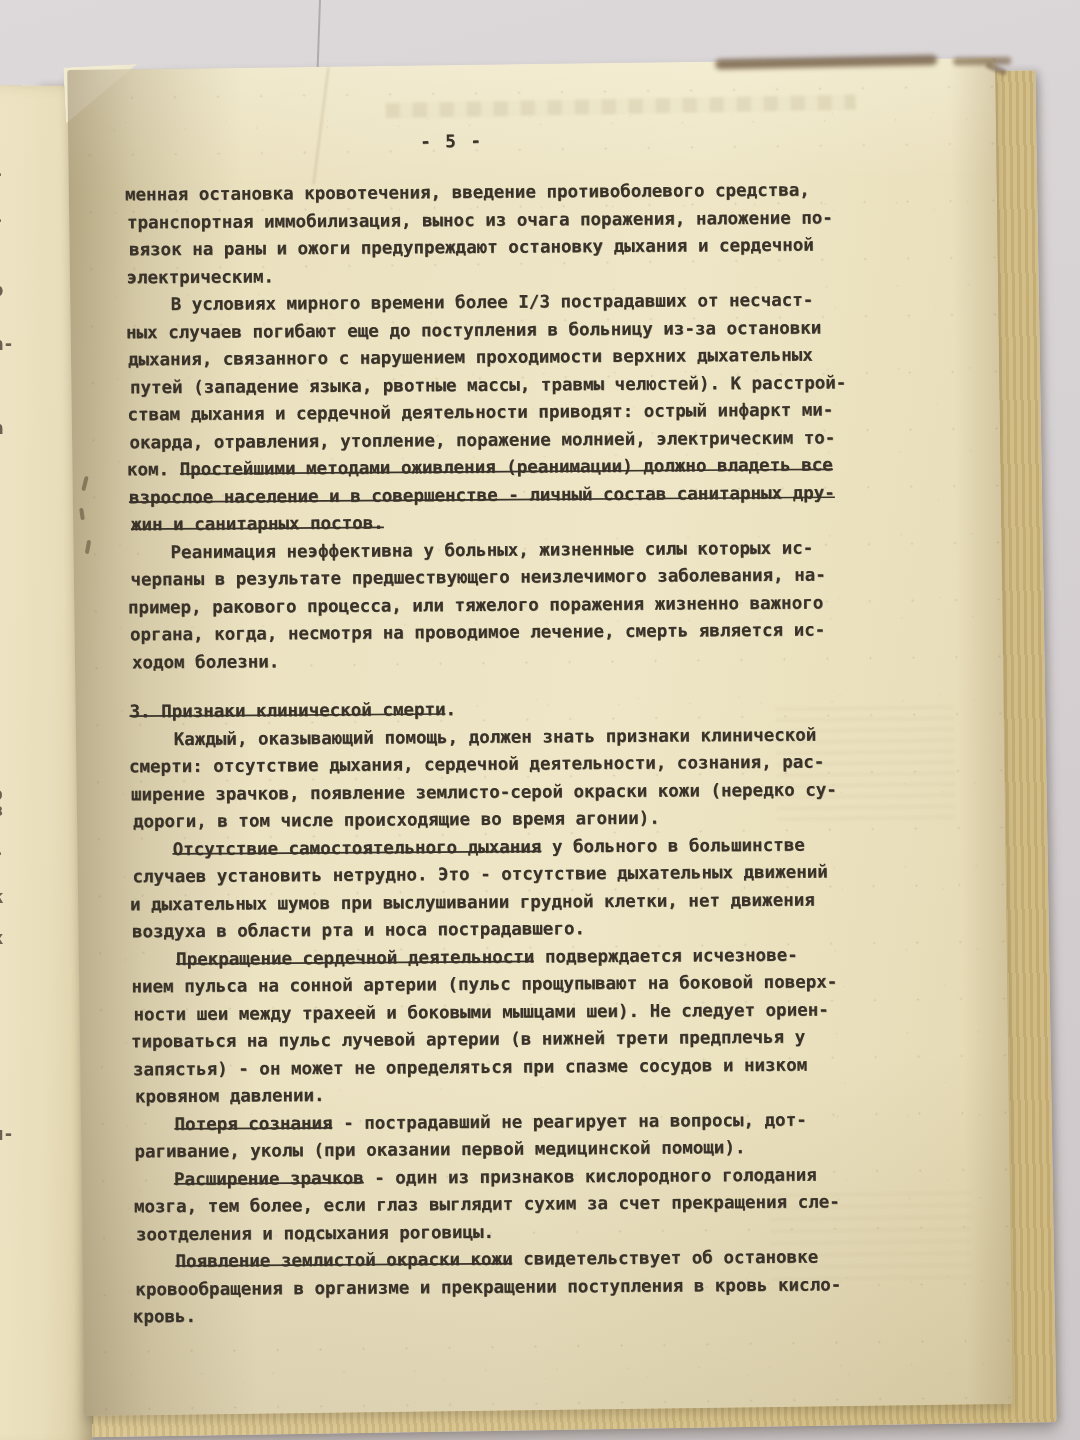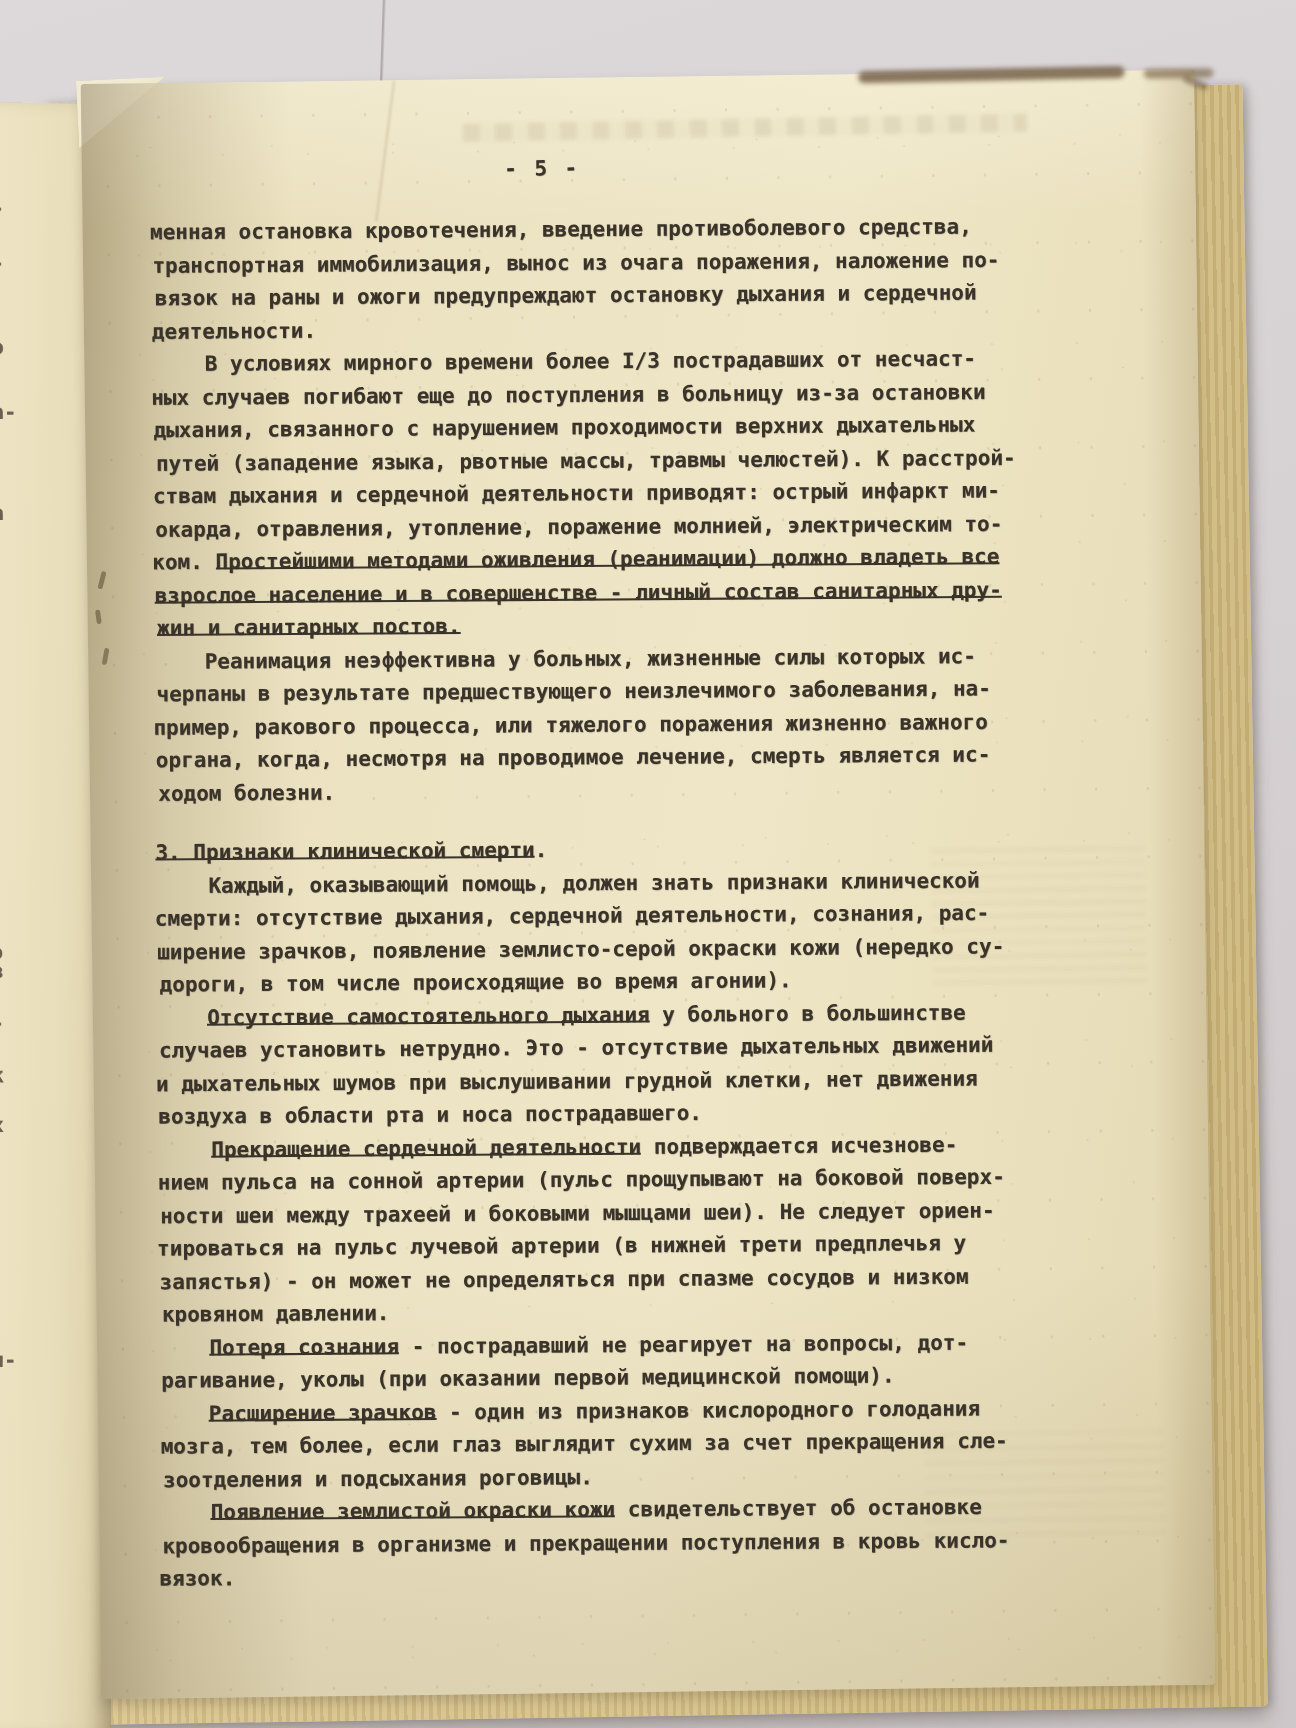--- a/index.html
+++ b/index.html
@@ -151,21 +151,21 @@
     <div class="crease"></div>
     <div class="bleed bleed-1"></div>
     <div class="bleed bleed-2"></div>
     <div class="bleed bleed-3"></div>
 
     <div class="page-number">- 5 -</div>
     <div class="text-block">
         <div class="line" style="transform: translateX(-1.8px);"><span>менная остановка кровотечения, введение противоболевого средства,</span></div>
         <div class="line" style="transform: translateX(0px);"><span>транспортная иммобилизация, вынос из очага поражения, наложение по-</span></div>
         <div class="line" style="transform: translateX(1.8px);"><span>вязок на раны и ожоги предупреждают остановку дыхания и сердечной</span></div>
-        <div class="line" style="transform: translateX(-0.9px);"><span>деятельности.</span></div>
+        <div class="line" style="transform: translateX(-0.9px);"><span>электрическим.</span></div>
         <div class="line" style="transform: translateX(0.9px);"><span>    В условиях мирного времени более I/3 пострадавших от несчаст-</span></div>
         <div class="line" style="transform: translateX(-1.8px);"><span>ных случаев погибают еще до поступления в больницу из-за остановки</span></div>
         <div class="line" style="transform: translateX(0px);"><span>дыхания, связанного с нарушением проходимости верхних дыхательных</span></div>
         <div class="line" style="transform: translateX(1.8px);"><span>путей (западение языка, рвотные массы, травмы челюстей). К расстрой-</span></div>
         <div class="line" style="transform: translateX(-0.9px);"><span>ствам дыхания и сердечной деятельности приводят: острый инфаркт ми-</span></div>
         <div class="line" style="transform: translateX(0.9px);"><span>окарда, отравления, утопление, поражение молнией, электрическим то-</span></div>
         <div class="line" style="transform: translateX(-1.8px);"><span>ком. </span><span class="u">Простейшими методами оживления (реанимации) должно владеть все</span></div>
         <div class="line" style="transform: translateX(0px);"><span class="u">взрослое население и в совершенстве - личный состав санитарных дру-</span></div>
         <div class="line" style="transform: translateX(1.8px);"><span class="u">жин и санитарных постов.</span></div>
         <div class="line" style="transform: translateX(-0.9px);"><span>    Реанимация неэффективна у больных, жизненные силы которых ис-</span></div>
@@ -188,20 +188,20 @@
         <div class="line" style="transform: translateX(-1.8px);"><span>тироваться на пульс лучевой артерии (в нижней трети предплечья у</span></div>
         <div class="line" style="transform: translateX(0px);"><span>запястья) - он может не определяться при спазме сосудов и низком</span></div>
         <div class="line" style="transform: translateX(1.8px);"><span>кровяном давлении.</span></div>
         <div class="line" style="transform: translateX(-0.9px);"><span>    </span><span class="u">Потеря сознания</span><span> - пострадавший не реагирует на вопросы, дот-</span></div>
         <div class="line" style="transform: translateX(0.9px);"><span>рагивание, уколы (при оказании первой медицинской помощи).</span></div>
         <div class="line" style="transform: translateX(-1.8px);"><span>    </span><span class="u">Расширение зрачков</span><span> - один из признаков кислородного голодания</span></div>
         <div class="line" style="transform: translateX(0px);"><span>мозга, тем более, если глаз выглядит сухим за счет прекращения сле-</span></div>
         <div class="line" style="transform: translateX(1.8px);"><span>зоотделения и подсыхания роговицы.</span></div>
         <div class="line" style="transform: translateX(-0.9px);"><span>    </span><span class="u">Появление землистой окраски кожи</span><span> свидетельствует об остановке</span></div>
         <div class="line" style="transform: translateX(0.9px);"><span>кровообращения в организме и прекращении поступления в кровь кисло-</span></div>
-        <div class="line" style="transform: translateX(-1.8px);"><span>вязок.</span></div>
+        <div class="line" style="transform: translateX(-1.8px);"><span>кровь.</span></div>
       </div>
   </div>
 
   <div class="staple staple-1"></div>
   <div class="staple staple-2"></div>
   <div class="staple staple-3"></div>
 </div>
 
 </body></html>

